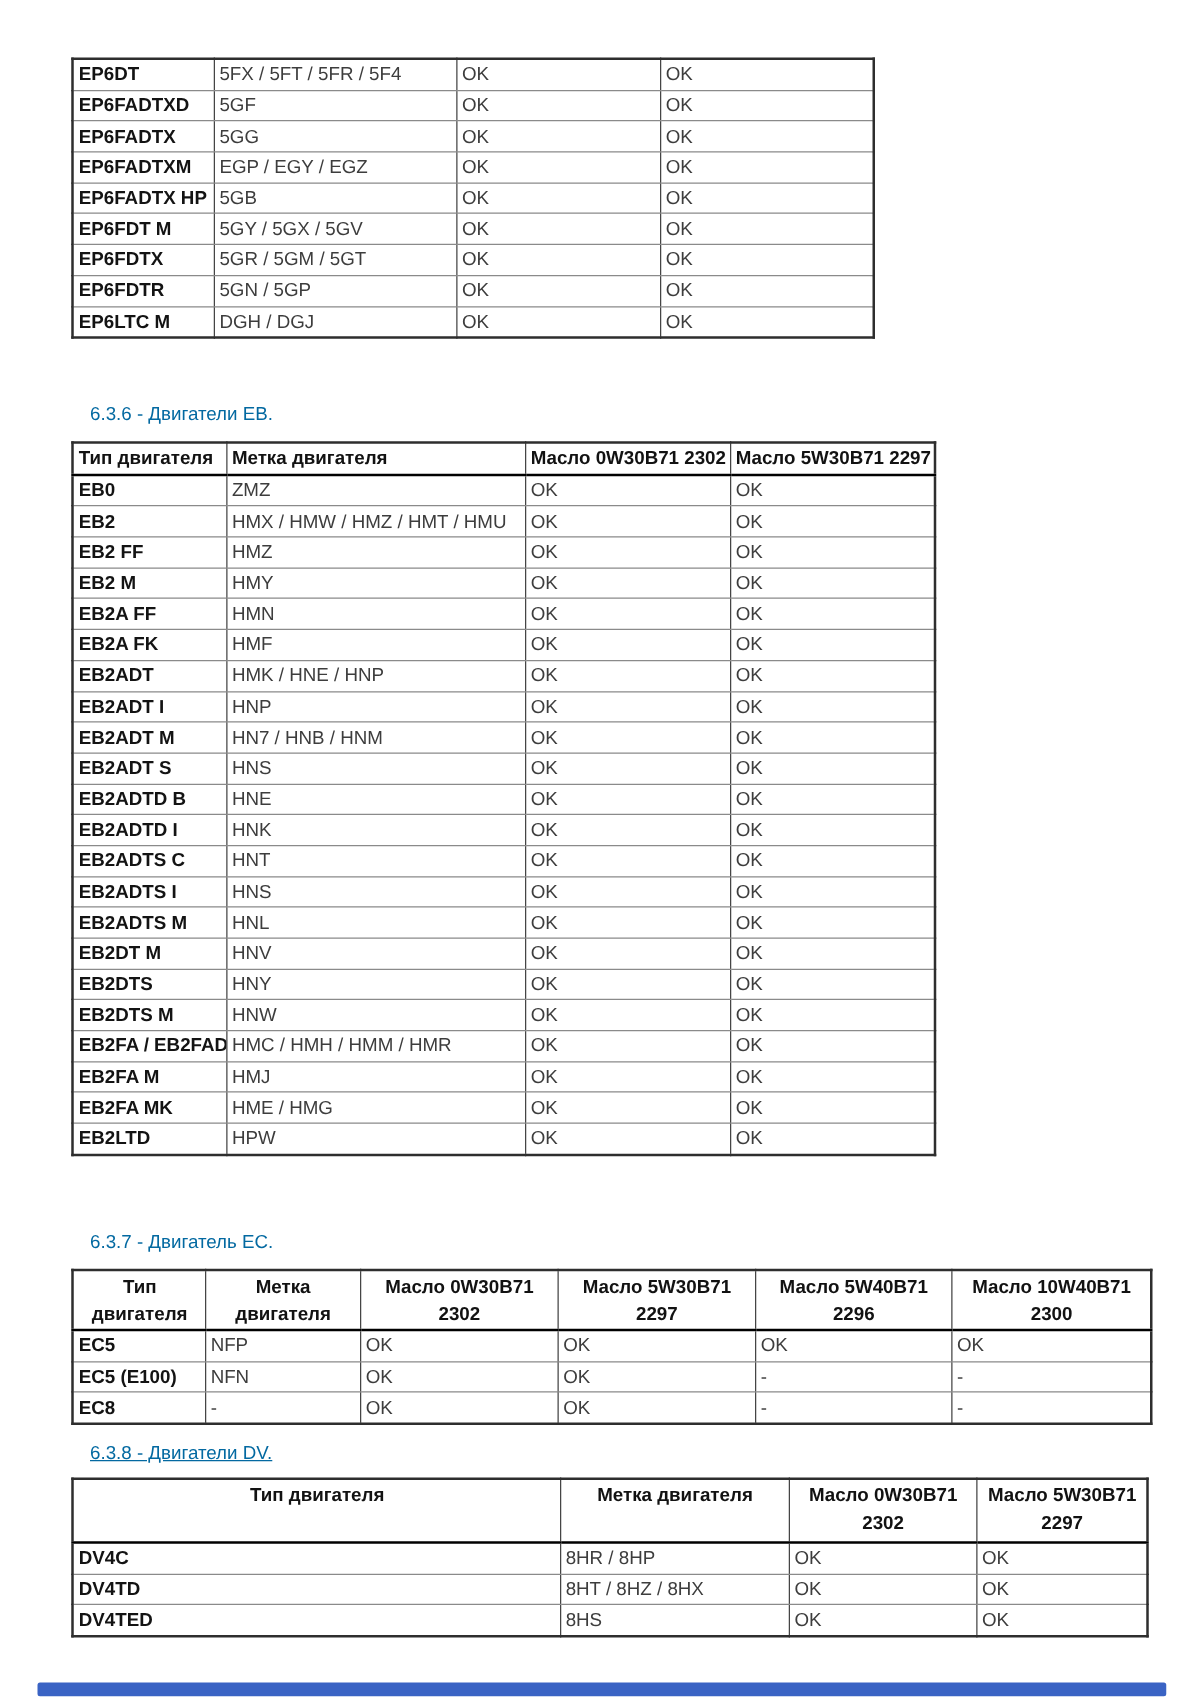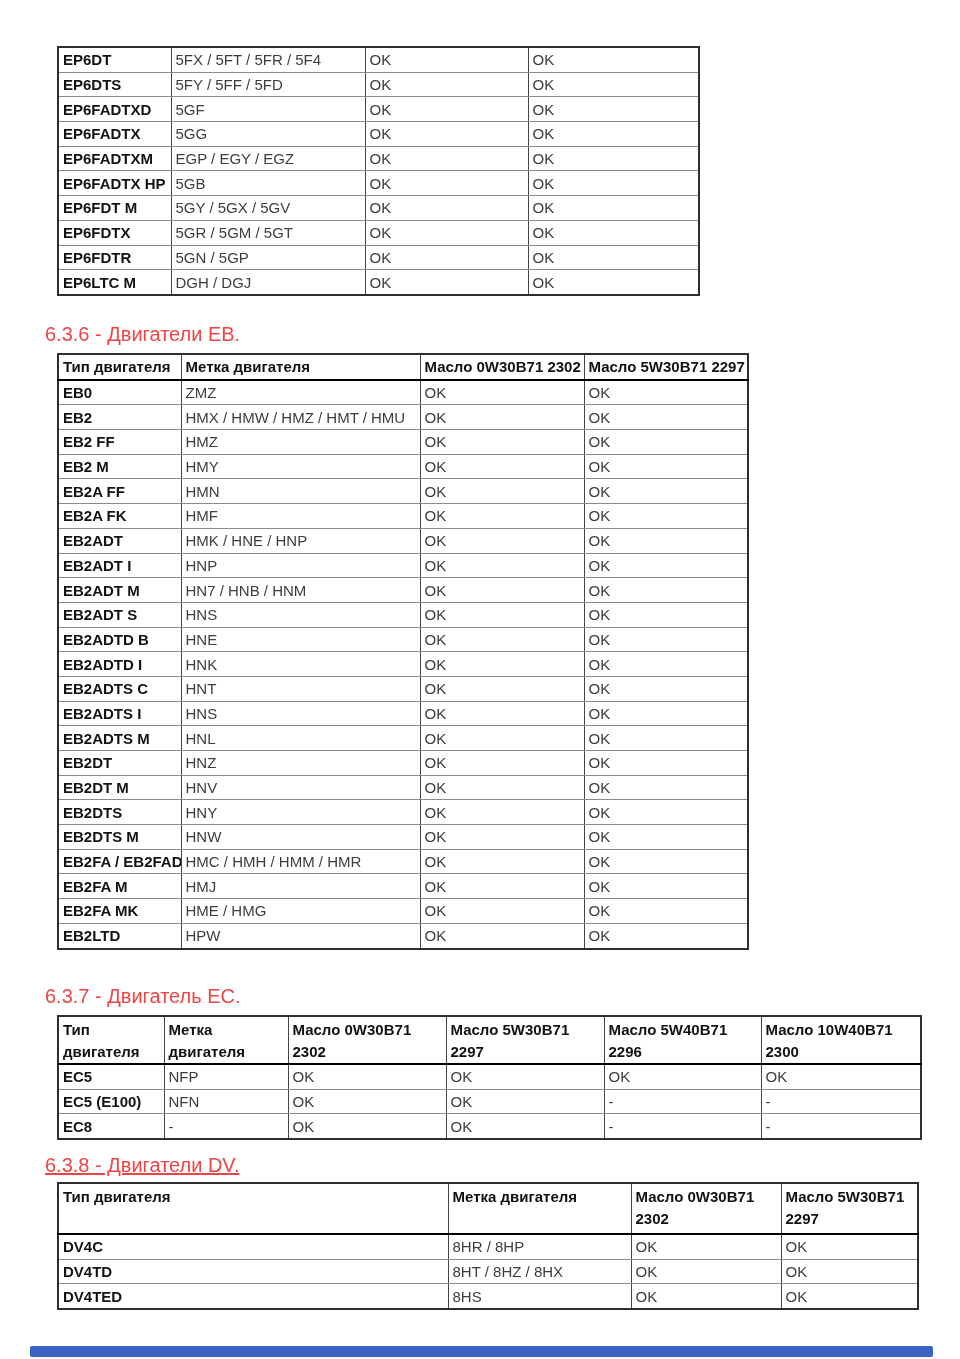--- a/index.html
+++ b/index.html
@@ -27,33 +27,33 @@
     text-align:left;
     vertical-align:middle;
   }
   .t th { font-weight:bold; color:#121212; border-bottom:2px solid #000000; }
   .t td { color:#3d3d3d; font-weight:normal; }
   .t td:first-child { font-weight:bold; color:#131313; }
 
   
   .t-ec th, .t-dv th {
     white-space:pre-line; vertical-align:top;
-    line-height:22px; padding-top:2px;
+    line-height:22px; padding-top:2px;text-align:center;
   }
   .t-ec th { height:44px; }
   .t-dv th { height:47px; }
 
   .t-ep6 { left:57px; top:46px;  width:643px; }
   .t-eb  { left:57px; top:353px; width:692px; }
   .t-ec  { left:57px; top:1015px; width:865px; }
   .t-dv  { left:57px; top:1182px; width:862px; }
 
   .heading {
-    position:absolute; left:45px;
-    font-size:20px; color:#ef4444; white-space:nowrap;
+    position:absolute; left:72px;
+    font-size:15px; color:#0369a1; white-space:nowrap;
   }
   #h-eb { top:323px; }
   #h-ec { top:985px;text-align:right; }
   #h-dv { top:1154px;text-decoration:underline; }
 
   #scroll-thumb {
     position:absolute; left:30px; top:1346px;
     width:903px; height:11px; border-radius:2px;
   }
 </style>
@@ -70,26 +70,20 @@
         <col style="width:171px">
     </colgroup>
   <tbody>
         <tr>
           <td>EP6DT</td>
           <td>5FX / 5FT / 5FR / 5F4</td>
           <td>OK</td>
           <td>OK</td>
         </tr>
         <tr>
-          <td>EP6DTS</td>
-          <td>5FY / 5FF / 5FD</td>
-          <td>OK</td>
-          <td>OK</td>
-        </tr>
-        <tr>
           <td>EP6FADTXD</td>
           <td>5GF</td>
           <td>OK</td>
           <td>OK</td>
         </tr>
         <tr>
           <td>EP6FADTX</td>
           <td>5GG</td>
           <td>OK</td>
           <td>OK</td>
@@ -231,26 +225,20 @@
         </tr>
         <tr>
           <td>EB2ADTS I</td>
           <td>HNS</td>
           <td>OK</td>
           <td>OK</td>
         </tr>
         <tr>
           <td>EB2ADTS M</td>
           <td>HNL</td>
-          <td>OK</td>
-          <td>OK</td>
-        </tr>
-        <tr>
-          <td>EB2DT</td>
-          <td>HNZ</td>
           <td>OK</td>
           <td>OK</td>
         </tr>
         <tr>
           <td>EB2DT M</td>
           <td>HNV</td>
           <td>OK</td>
           <td>OK</td>
         </tr>
         <tr>

